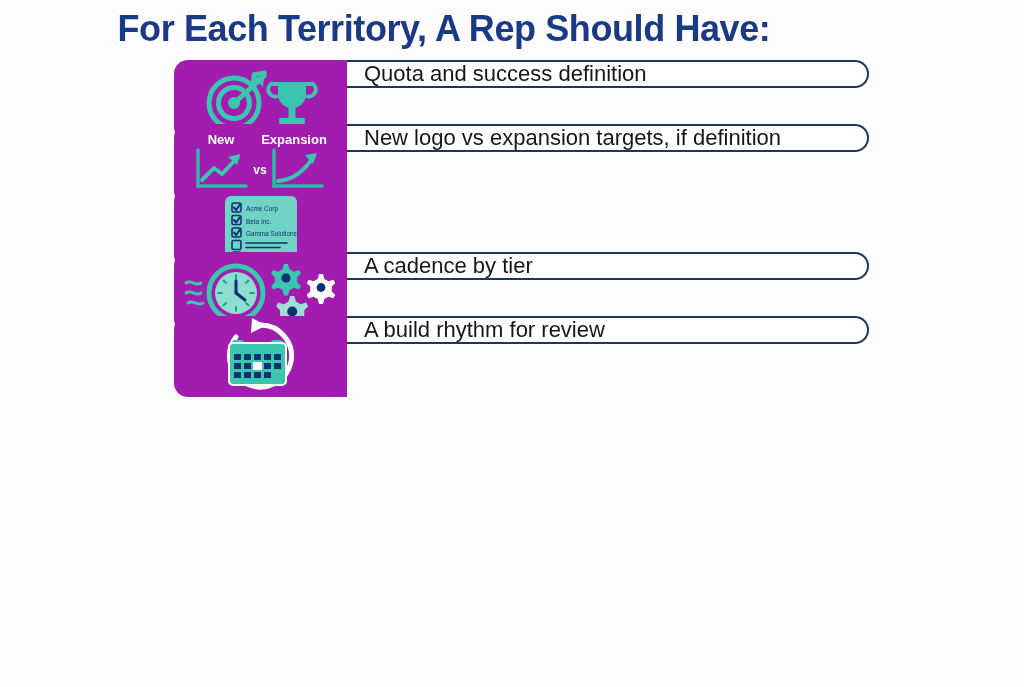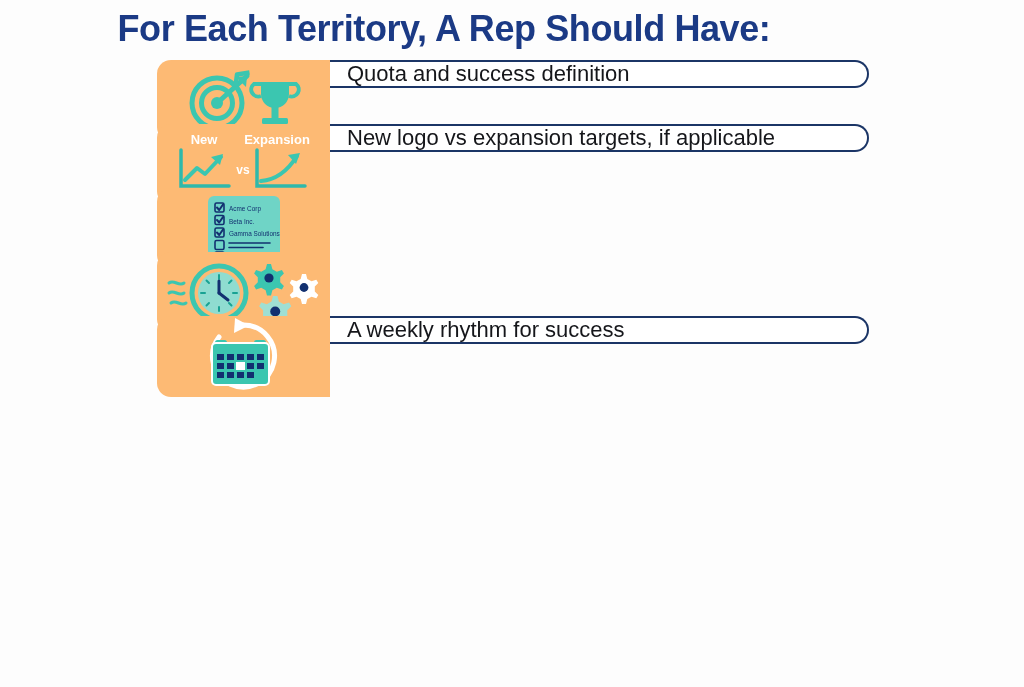--- a/index.html
+++ b/index.html
@@ -25,26 +25,27 @@
   .row{
     position:relative;
     height:57px;
     margin-bottom:7px;
     display:flex;
     align-items:flex-start;
   }
 
   .icon-panel{
     width:173px;
-    background:#fdba74;
+    background:#a21caf;
     border-radius:14px 0 0 14px;
     display:flex;align-items:center;justify-content:center;
     flex:none;
     position:relative;
     z-index:2;
+    margin-left:17px;
   }
   .text-panel{
     flex:1;
     background:#ffffff;
     border:2px solid #1b3566;
     border-left:none;
     border-radius:0 16px 16px 0;
     display:flex;align-items:center;
     padding-left:17px;
     box-sizing:border-box;
@@ -106,21 +107,21 @@
           <g stroke="#3bc6b0" stroke-width="4" fill="none" stroke-linecap="round" stroke-linejoin="round">
             <path d="M28 56 L40 44 L48 50 L64 33"></path>
             <path d="M104 57 C118 56 130 48 140 32"></path>
           </g>
           <path d="M66 30 L54 33 L63 41 Z" fill="#3bc6b0"></path>
           <path d="M143 29 L131 31 L139 40 Z" fill="#3bc6b0"></path>
           <text x="86" y="50" fill="#ffffff" font-size="12" font-weight="bold" text-anchor="middle" font-family="Liberation Sans, sans-serif">vs</text>
         </svg>
       </div>
       <div class="text-panel">
-        <span class="row-label">New logo vs expansion targets, if applicable</span>
+        <span class="row-label">New logo vs expansion targets, if definition</span>
       </div>
     </div>
 
 
     <div class="row">
       <div class="icon-panel">
         <svg class="icon-wrap" viewBox="0 0 173 81">
           <rect x="51" y="8" width="72" height="66" rx="6" fill="#6fd4c6"></rect>
           <g fill="none" stroke="#123070" stroke-width="1.6">
             <rect x="58" y="15" width="9" height="9" rx="1.5"></rect>
@@ -177,20 +178,23 @@
           </g>
           <g fill="#ffffff">
             <path d="M145 22 l4 0 1.3 4.9 4.2 2.4 4.8 -1.6 2 3.3 -3.5 3.6 0 4.8 3.5 3.6 -2 3.3 -4.8 -1.6 -4.2 2.4 -1.3 4.9 -4 0 -1.3 -4.9 -4.2 -2.4 -4.8 1.6 -2 -3.3 3.5 -3.6 0 -4.8 -3.5 -3.6 2 -3.3 4.8 1.6 4.2 -2.4 z"></path>
             <circle cx="147" cy="35.5" r="4.4" fill="#123070"></circle>
           </g>
           <g fill="#9fdfd3">
             <path d="M116 44 l4.4 0 1.5 5.6 4.7 2.7 5.5 -1.8 2.2 3.7 -4 4.1 0 5.5 4 4.1 -2.2 3.7 -5.5 -1.8 -4.7 2.7 -1.5 5.6 -4.4 0 -1.5 -5.6 -4.7 -2.7 -5.5 1.8 -2.2 -3.7 4 -4.1 0 -5.5 -4 -4.1 2.2 -3.7 5.5 1.8 4.7 -2.7 z"></path>
             <circle cx="118.2" cy="59.5" r="5" fill="#123070"></circle>
           </g>
         </svg>
+      </div>
+      <div class="text-panel">
+        <span class="row-label">A cadence by tier</span>
       </div>
     </div>
 
 
     <div class="row">
       <div class="icon-panel">
         <svg class="icon-wrap" viewBox="0 0 173 81">
           <path d="M86 9 A31 31 0 1 1 62 21" fill="none" stroke="#ffffff" stroke-width="5" stroke-linecap="round"></path>
           <path d="M78 2 L92 9.5 L77 17 Z" fill="#ffffff"></path>
           <g fill="#3bc6b0">
@@ -210,18 +214,18 @@
             <rect x="100" y="47" width="7" height="6"></rect>
             <rect x="60" y="56" width="7" height="6"></rect>
             <rect x="70" y="56" width="7" height="6"></rect>
             <rect x="80" y="56" width="7" height="6"></rect>
             <rect x="90" y="56" width="7" height="6"></rect>
           </g>
           <rect x="79" y="46" width="9" height="8" fill="#ffffff"></rect>
         </svg>
       </div>
       <div class="text-panel">
-        <span class="row-label">A weekly rhythm for success</span>
+        <span class="row-label">A build rhythm for review</span>
       </div>
     </div>
 
   </div>
 </div>
 
 </body></html>

